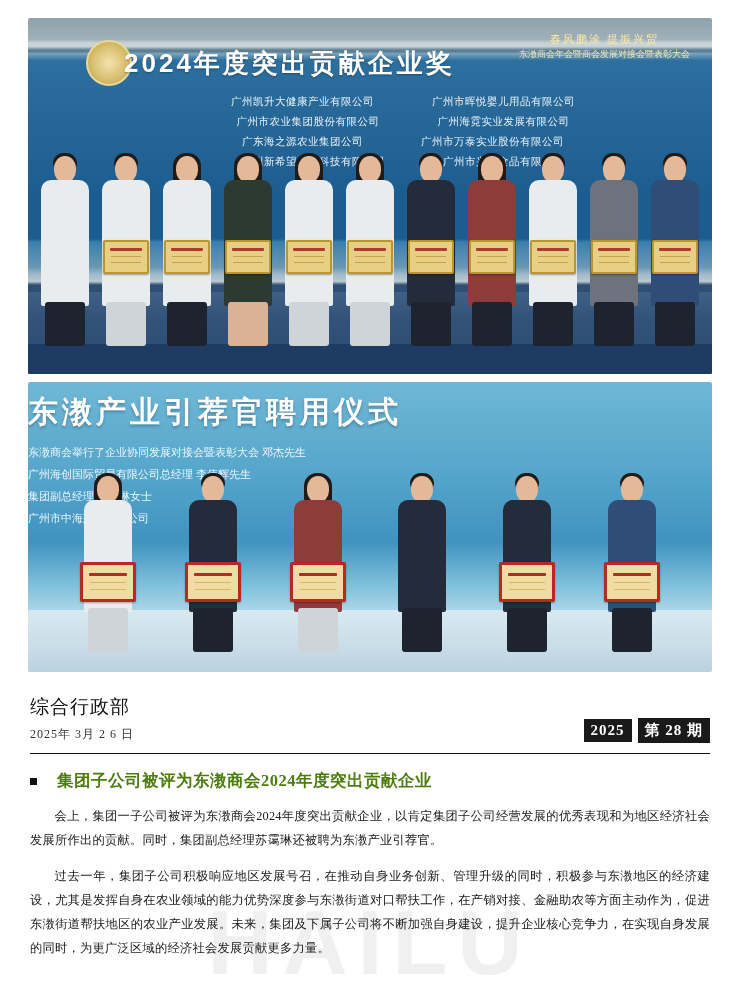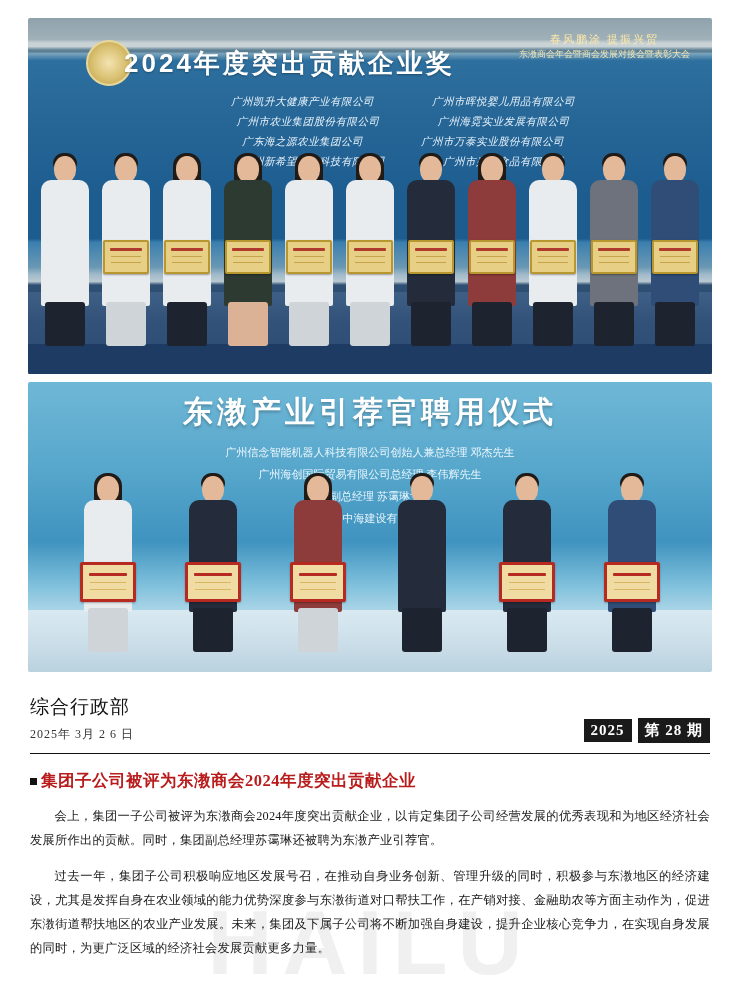--- a/index.html
+++ b/index.html
@@ -67,21 +67,21 @@
     color: #fff;
     text-shadow: 0 1px 2px rgba(0,0,0,.3);
     margin-bottom: 10px;
   }
   .banner-lines {
     font-size: 10.5px;
     line-height: 20px;
     color: #e8f2fa;
     letter-spacing: .5px;
   }
-  .banner-lines .row { display: flex; justify-content: center; gap: 58px; font-style: italic; }
+  .banner-lines .row { display: flex; justify-content: center; gap: 58px; }
   .emblem {
     position: absolute;
     left: 58px; top: 22px;
     width: 46px; height: 46px;
     border-radius: 50%;
     background: radial-gradient(circle at 50% 50%, #f3e3b0 0%, #d9c071 55%, #b79c3f 100%);
     border: 2px solid #e8d79a;
   }
   .corner-text {
     position: absolute;
@@ -153,21 +153,21 @@
   .photo2-bg {
     position: absolute; inset: 0;
     background:
       linear-gradient(to bottom, #6fb7d6 0%, #57a7cc 30%, #3f93bf 55%, #7fc0dc 70%, #cfe6f0 86%, #e7f2f7 100%);
   }
   .photo2-floor {
     position: absolute; left:0; right:0; bottom:0; height: 62px;
     background: linear-gradient(to bottom, #d9e9f1 0%, #c9dde8 60%, #b9d2de 100%);
   }
   .banner2 {
-    position: absolute; left: 0; right: 0; top: 10px; text-align: center; color: #fff;
+    position: absolute; left: 0; right: 0; top: 10px; color: #fff;
   }
   .banner2-title {
     font-size: 30px; font-weight: bold; letter-spacing: 4px;
     text-shadow: 0 2px 3px rgba(0,0,0,.25);
     margin-bottom: 8px;
   }
   .banner2-lines { font-size: 11px; line-height: 22px; color: #eaf6fd; }
   .people2 {
     position: absolute; left: 0; right: 0; bottom: 20px;
     display: flex; justify-content: space-around; align-items: flex-end;
@@ -211,23 +211,23 @@
     background: #1a1a1a; color: #fff; padding: 3px 7px; letter-spacing: 1px; text-align: right;
   }
   .rule {
     margin: 10px 30px 0 30px; height: 1px; background: #111;
     position: relative; z-index: 2;
   }
 
   
   .article { position: relative; margin: 16px 30px 0 30px; z-index: 2; }
   .headline {
-    display: flex; align-items: center; gap: 4px;
+    display: flex; align-items: center; gap: 20px;
     font-family: "Liberation Serif", serif;
-    font-weight: bold; font-size: 16.5px; color: #b91c1c;
+    font-weight: bold; font-size: 16.5px; color: #4d7c0f;
     letter-spacing: .5px;
   }
   .bullet { width: 7px; height: 7px; background: #111; display: inline-block; }
   .para {
     font-family: "Liberation Serif", serif;
     font-size: 12.3px;
     line-height: 24px;
     color: #1a1a1a;
     text-align: justify;
     text-indent: 2em;
@@ -355,21 +355,21 @@
     </div>
   </div>
 
   <div class="photo-block photo2">
     <div class="photo2-bg"></div>
     <div class="photo2-floor"></div>
 
     <div class="banner2">
       <div class="banner2-title">东漖产业引荐官聘用仪式</div>
       <div class="banner2-lines">
-        <div>广州信念智能机器人科技有限公司创始人兼总经理  邓杰先生</div>
+        <div>东漖商会举行了企业协同发展对接会暨表彰大会  邓杰先生</div>
         <div>广州海创国际贸易有限公司总经理  李伟辉先生</div>
         <div>集团副总经理  苏霭琳女士</div>
         <div>广州市中海建设有限公司</div>
       </div>
     </div>
 
     <div class="people2">
       <div class="person2">
         <div class="p-hair long"></div>
         <div class="p-head"></div>

